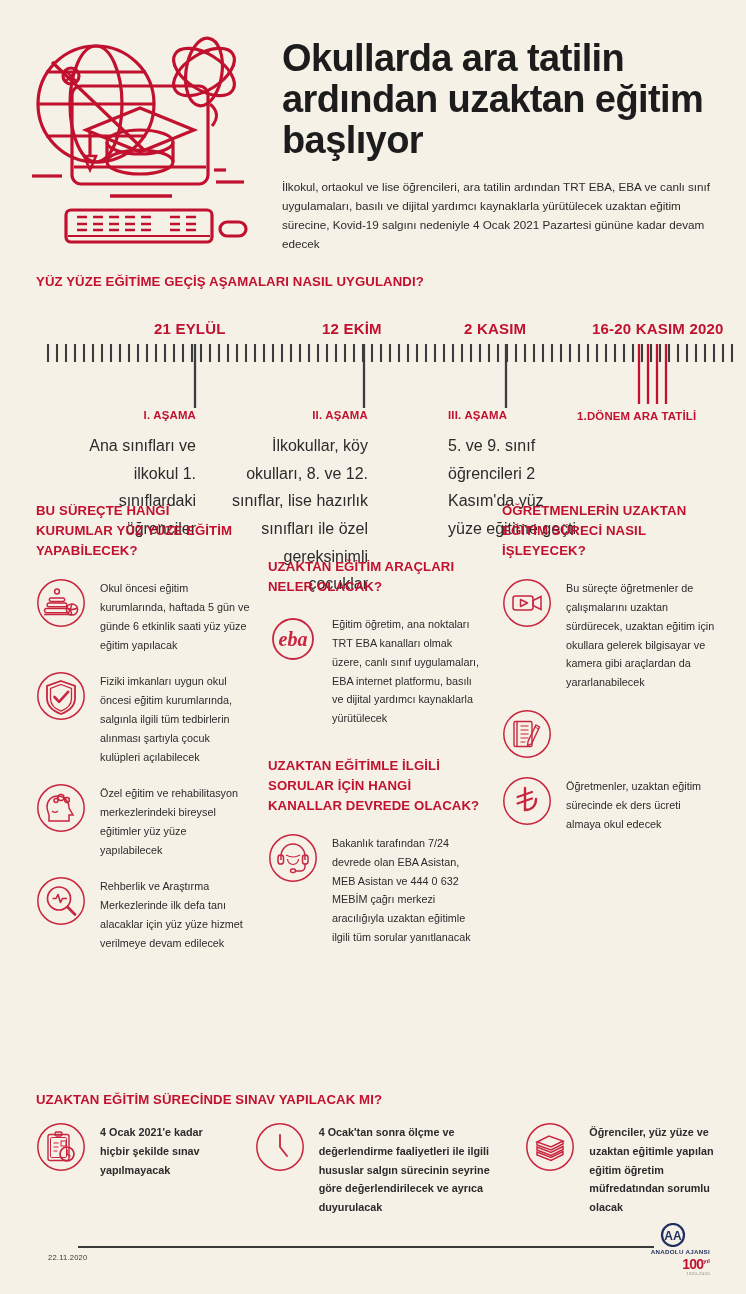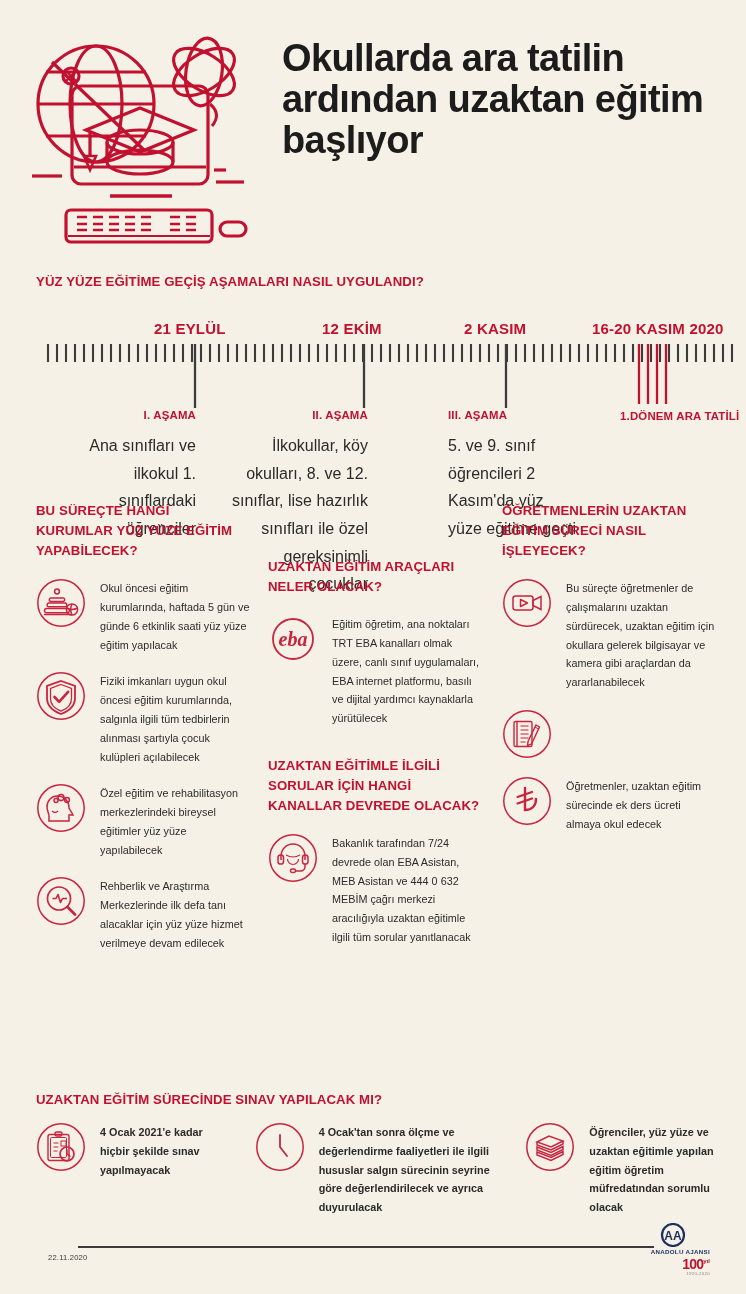--- a/index.html
+++ b/index.html
@@ -243,20 +243,21 @@
           <path d="M53 193 h10 M69 193 h10 M85 193 h10 M101 193 h10 M117 193 h10 M146 193 h10 M162 193 h10"></path>
           <path d="M53 200 h10 M69 200 h10 M85 200 h10 M101 200 h10 M117 200 h10 M146 200 h10 M162 200 h10"></path>
           <path d="M53 206 h10 M69 206 h10 M85 206 h10 M101 206 h10 M117 206 h10 M146 206 h10 M162 206 h10"></path>
         </g>
 
         <rect x="196" y="198" width="26" height="14" rx="7"></rect>
       </svg>
     </div>
     <div class="header-text">
       <h1 class="title">Okullarda ara tatilin ardından uzaktan eğitim başlıyor</h1>
+      <p class="subtitle">İlkokul, ortaokul ve lise öğrencileri, ara tatilin ardından TRT EBA, EBA ve canlı sınıf uygulamaları, basılı ve dijital yardımcı kaynaklarla yürütülecek uzaktan eğitim sürecine, Kovid-19 salgını nedeniyle 4 Ocak 2021 Pazartesi gününe kadar devam edecek</p>
     </div>
   </div>
 
   <div class="timeline-block">
     <div class="sec-head">
       <span>YÜZ YÜZE EĞİTİME GEÇİŞ AŞAMALARI NASIL UYGULANDI?</span>
     </div>
 
     <div class="timeline-wrap">
       <div class="tl-dates">
@@ -370,21 +371,21 @@
           <div class="tl-stage-body">Ana sınıfları ve ilkokul 1. sınıflardaki öğrenciler</div>
         </div>
         <div class="tl-stage align-r" style="left:186px; width:146px">
           <div class="tl-stage-title">II. AŞAMA</div>
           <div class="tl-stage-body">İlkokullar, köy okulları, 8. ve 12. sınıflar, lise hazırlık sınıfları ile özel gereksinimli çocuklar</div>
         </div>
         <div class="tl-stage align-l" style="left:412px; width:130px">
           <div class="tl-stage-title">III. AŞAMA</div>
           <div class="tl-stage-body">5. ve 9. sınıf öğrencileri 2 Kasım'da yüz yüze eğitime geçti</div>
         </div>
-        <div class="tl-stage align-l" style="left:584px; width:120px">
+        <div class="tl-stage align-l" style="left:541px; width:120px">
           <div class="tl-stage-title" style="line-height:1.5">1.DÖNEM ARA TATİLİ</div>
         </div>
       </div>
     </div>
   </div>
 
   <div class="cols" style="height:520px">
 
     <div class="col col-left">
       <div class="sec-head">BU SÜREÇTE HANGİ KURUMLAR YÜZ YÜZE EĞİTİM YAPABİLECEK?</div>

